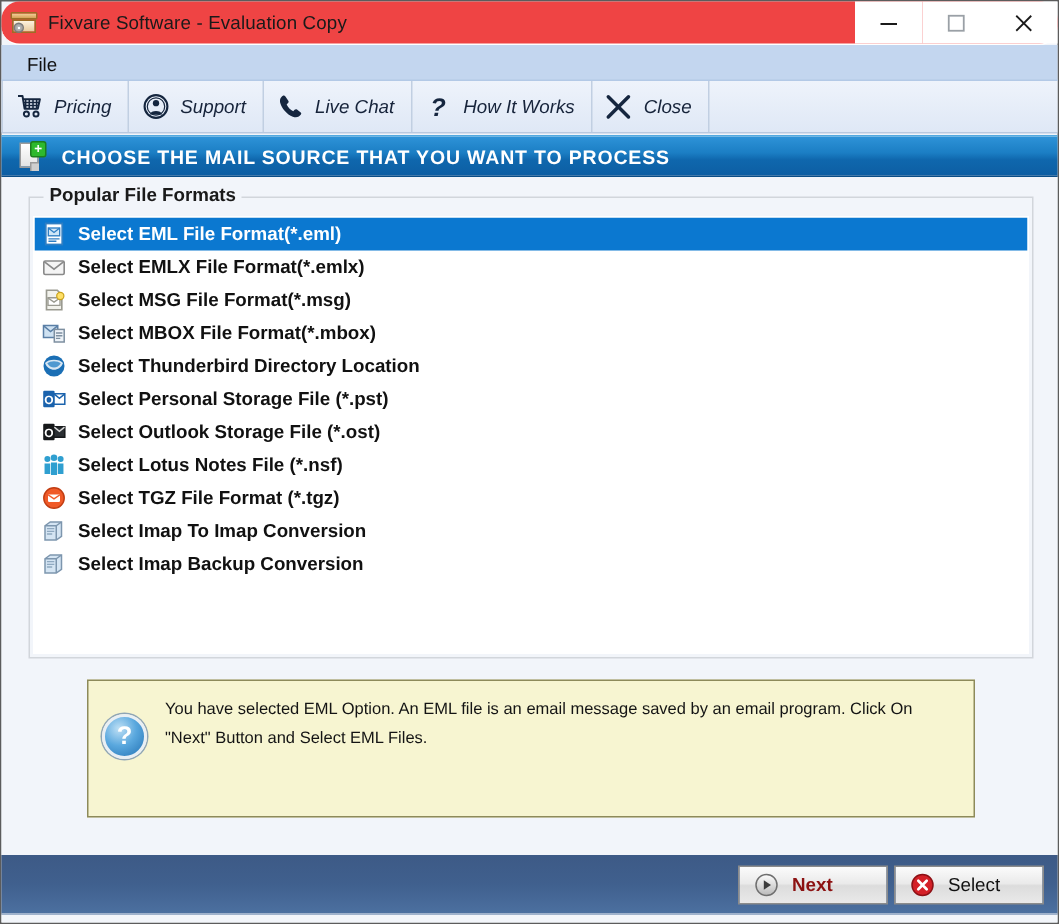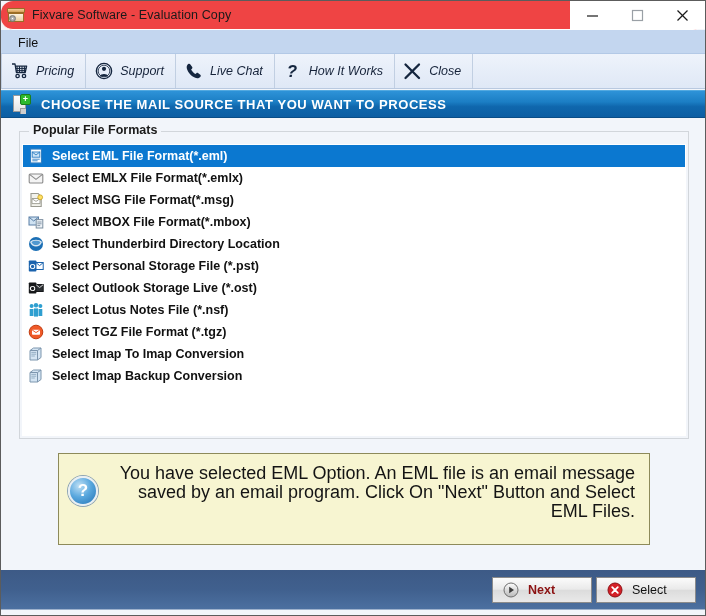--- a/index.html
+++ b/index.html
@@ -260,24 +260,23 @@
     box-shadow: 0 0 0 1px #8fa5b5;
     box-sizing: border-box;
     color: #ffffff;
     font-weight: bold;
     font-size: 17px;
     line-height: 26px;
     text-align: center;
   }
   .info-text {
     margin: 10px 14px 0 12px;
-    font-size: 18px;
+    font-size: 11px;
     color: #141414;
     line-height: 19px;
-    text-align: right;
   }
   
   .footer {
     height: 40px;
     flex: 0 0 auto;
     background: linear-gradient(180deg,#3d5a86 0%, #40608e 50%, #4c70a0 100%);
     border-top: 1px solid #2c4straw;
     border-top: 1px solid #2c4straw;
     display: flex;
     align-items: center;
@@ -491,21 +490,21 @@
 
       <div class="row">
         <span class="row-ico">
           <svg width="16" height="16" viewBox="0 0 16 16">
             <rect x="0.8" y="2.5" width="7.6" height="11" rx="0.8" fill="#16181a"></rect>
             <text x="4.6" y="11.2" font-family="Liberation Sans, sans-serif" font-size="8" font-weight="bold" fill="#ffffff" text-anchor="middle">O</text>
             <rect x="8" y="4.5" width="7.2" height="7" fill="#2b2f33" stroke="#16181a" stroke-width="1"></rect>
             <path d="M8.2 4.8 L11.6 7.6 L15 4.8" fill="none" stroke="#d6d6d6" stroke-width="1"></path>
           </svg>
         </span>
-        <span>Select Outlook Storage Live (*.ost)</span>
+        <span>Select Outlook Storage File (*.ost)</span>
       </div>
 
       <div class="row">
         <span class="row-ico">
           <svg width="16" height="16" viewBox="0 0 16 16">
             <circle cx="3.6" cy="4" r="2" fill="#2f9fd0"></circle>
             <circle cx="8" cy="3.2" r="2.2" fill="#2f9fd0"></circle>
             <circle cx="12.4" cy="4" r="2" fill="#2f9fd0"></circle>
             <path d="M1.7 7 H5.5 V14 H1.7 Z" fill="#2f9fd0"></path>
             <path d="M6 6.4 H10 V14.6 H6 Z" fill="#2f9fd0"></path>

